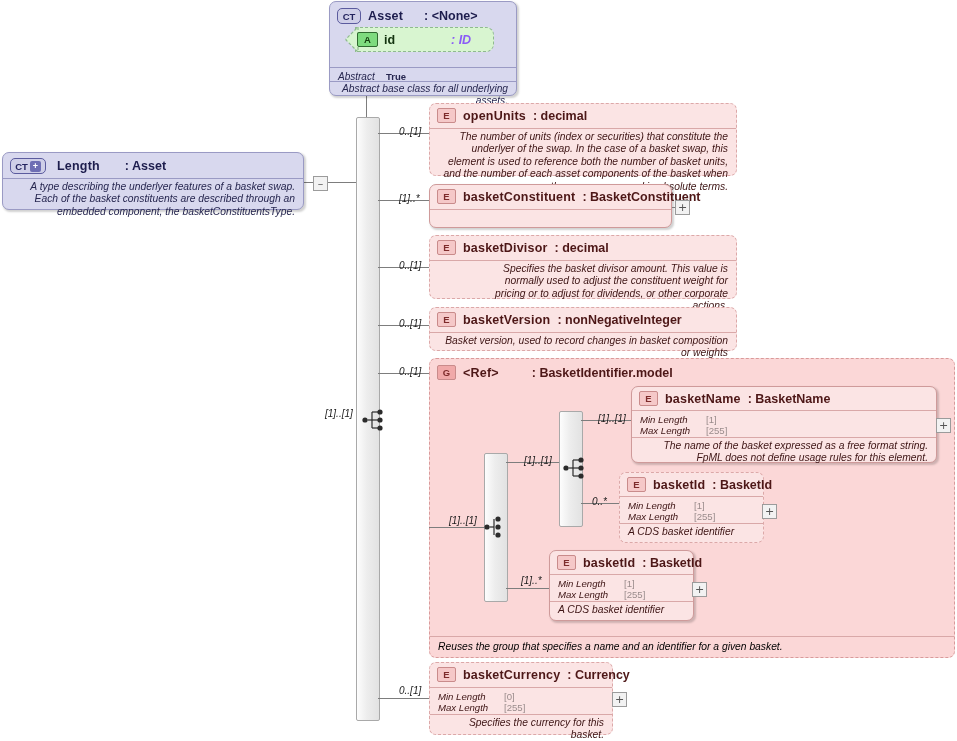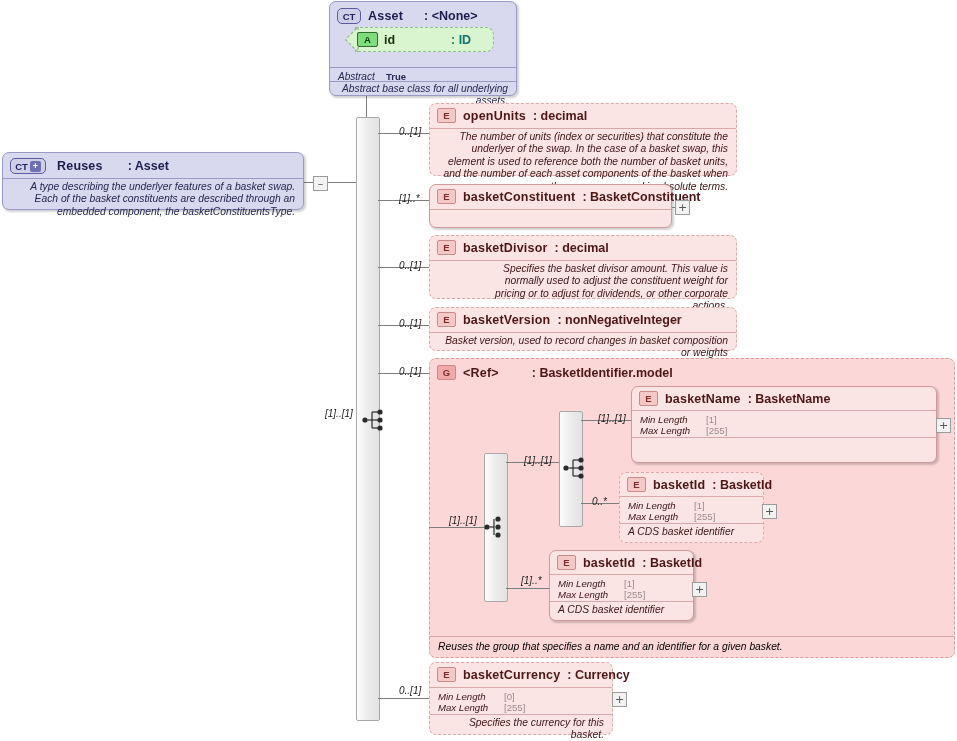--- a/index.html
+++ b/index.html
@@ -38,21 +38,21 @@
   .ct-box{background:#d8d8ee;border:1.3px solid #9a9ac4;box-shadow:1.5px 1.5px 2px rgba(0,0,0,.18);}
   .ct-box .hdr .nm,.ct-box .hdr .ty{color:#1d1d4d;}
   .ct-box .sep{background:#9a9ac4;}
   .ct-box .desc{color:#26264f;}
   .ct-box .facets{color:#26264f;}
 
   
   .attr{position:absolute;background:#d8f5d0;border:1.2px dashed #8fb98f;
         border-radius:0 8px 8px 0;display:flex;align-items:center;}
   .attr .alab{font-size:12.5px;font-weight:bold;color:#13330f;margin-left:28px;white-space:nowrap;}
-  .attr .atyp{font-size:12.5px;font-weight:bold;color:#0f766e;position:absolute;left:95px;}
+  .attr .atyp{font-size:12.5px;font-weight:bold;color:#8b5cf6;position:absolute;left:95px;font-style:italic;}
   .attr .badge.a{position:absolute;left:3px;top:3px;}
 
   
   .el-box{background:#fbe4e4;border:1.3px dashed #dca8a8;}
   .el-box.solid{border-style:solid;border-color:#cf9a9a;background:#fbe4e4;
                 box-shadow:1.5px 1.5px 2px rgba(0,0,0,.18);}
   .el-box .hdr .nm,.el-box .hdr .ty{color:#4d1717;}
   .el-box .sep{background:#d9a8a8;}
   .el-box .desc{color:#3d1414;}
   .el-box .facets{color:#3d1414;}
@@ -125,21 +125,21 @@
     <span class="alab">id</span>
     <span class="atyp">: ID</span>
   </div>
 
   <div class="box ct-box" style="left:2px;top:152px;width:302px;height:58px;">
     <div class="hdr" style="padding-top:5px;">
       <span class="badge ctp">
         <span>CT</span>
         <span class="plusglyph" style="display:inline-flex;align-items:center;justify-content:center;width:11px;height:11px;border-radius:2px;background:#6e6eb4;color:#fff;font-size:9px;">+</span>
       </span>
-      <span class="nm" style="margin-left:4px;">Reuses</span>
+      <span class="nm" style="margin-left:4px;">Length</span>
       <span class="ty" style="margin-left:18px;">: Asset</span>
     </div>
     <div class="sep" style="position:absolute;left:0;top:25px;width:100%;margin:0;background:#9a9ac4;"></div>
     <div class="desc" style="position:absolute;left:0;top:25px;padding-top:3px;">A type describing the underlyer features of a basket swap. Each of the basket constituents are described through an embedded component, the basketConstituentsType.</div>
   </div>
 
   <div class="expbox" style="left:313px;top:176px;">
     <span style="font-size:11px;line-height:8px;">–</span>
   </div>
 
@@ -261,20 +261,21 @@
       <div class="row">
         <span class="fk">Min Length</span>
         <span class="fv">[1]</span>
       </div>
       <div class="row">
         <span class="fk">Max Length</span>
         <span class="fv">[255]</span>
       </div>
     </div>
     <div class="sep" style="position:absolute;left:0;top:50px;width:100%;margin:0;background:#d9a8a8;"></div>
+    <div class="desc" style="position:absolute;left:0;top:50px;padding-top:3px;">The name of the basket expressed as a free format string. FpML does not define usage rules for this element.</div>
   </div>
   <div class="ln h" style="left:937px;top:425px;width:4px;"></div>
   <div class="expbox" style="left:936px;top:418px;">
     <span style="font-size:11px;line-height:9px;">+</span>
   </div>
 
   <div class="ln h" style="left:581px;top:503px;width:38px;"></div>
   <div class="card" style="left:592px;top:496px;">0..*</div>
   <div class="box el-box" style="left:619px;top:472px;width:145px;height:71px;">
     <div class="hdr">

